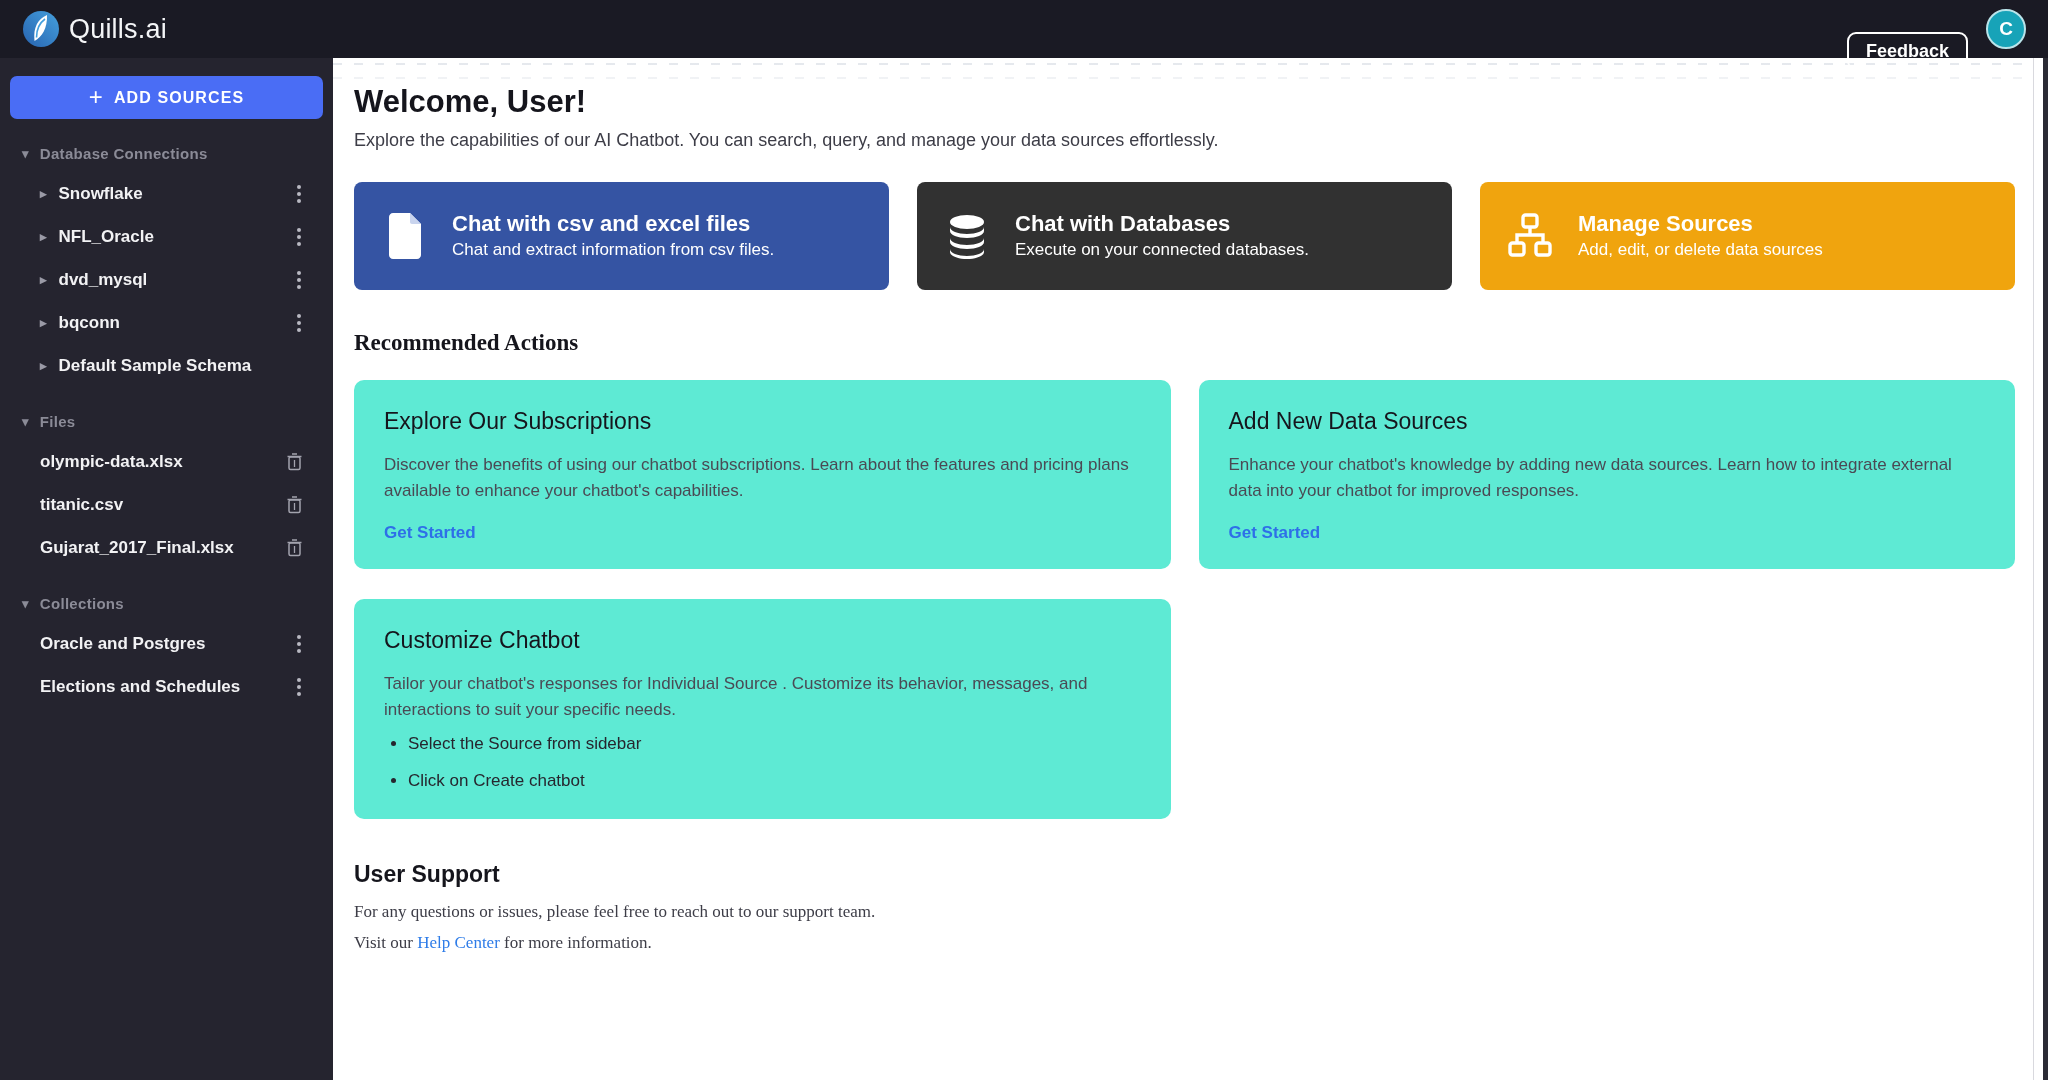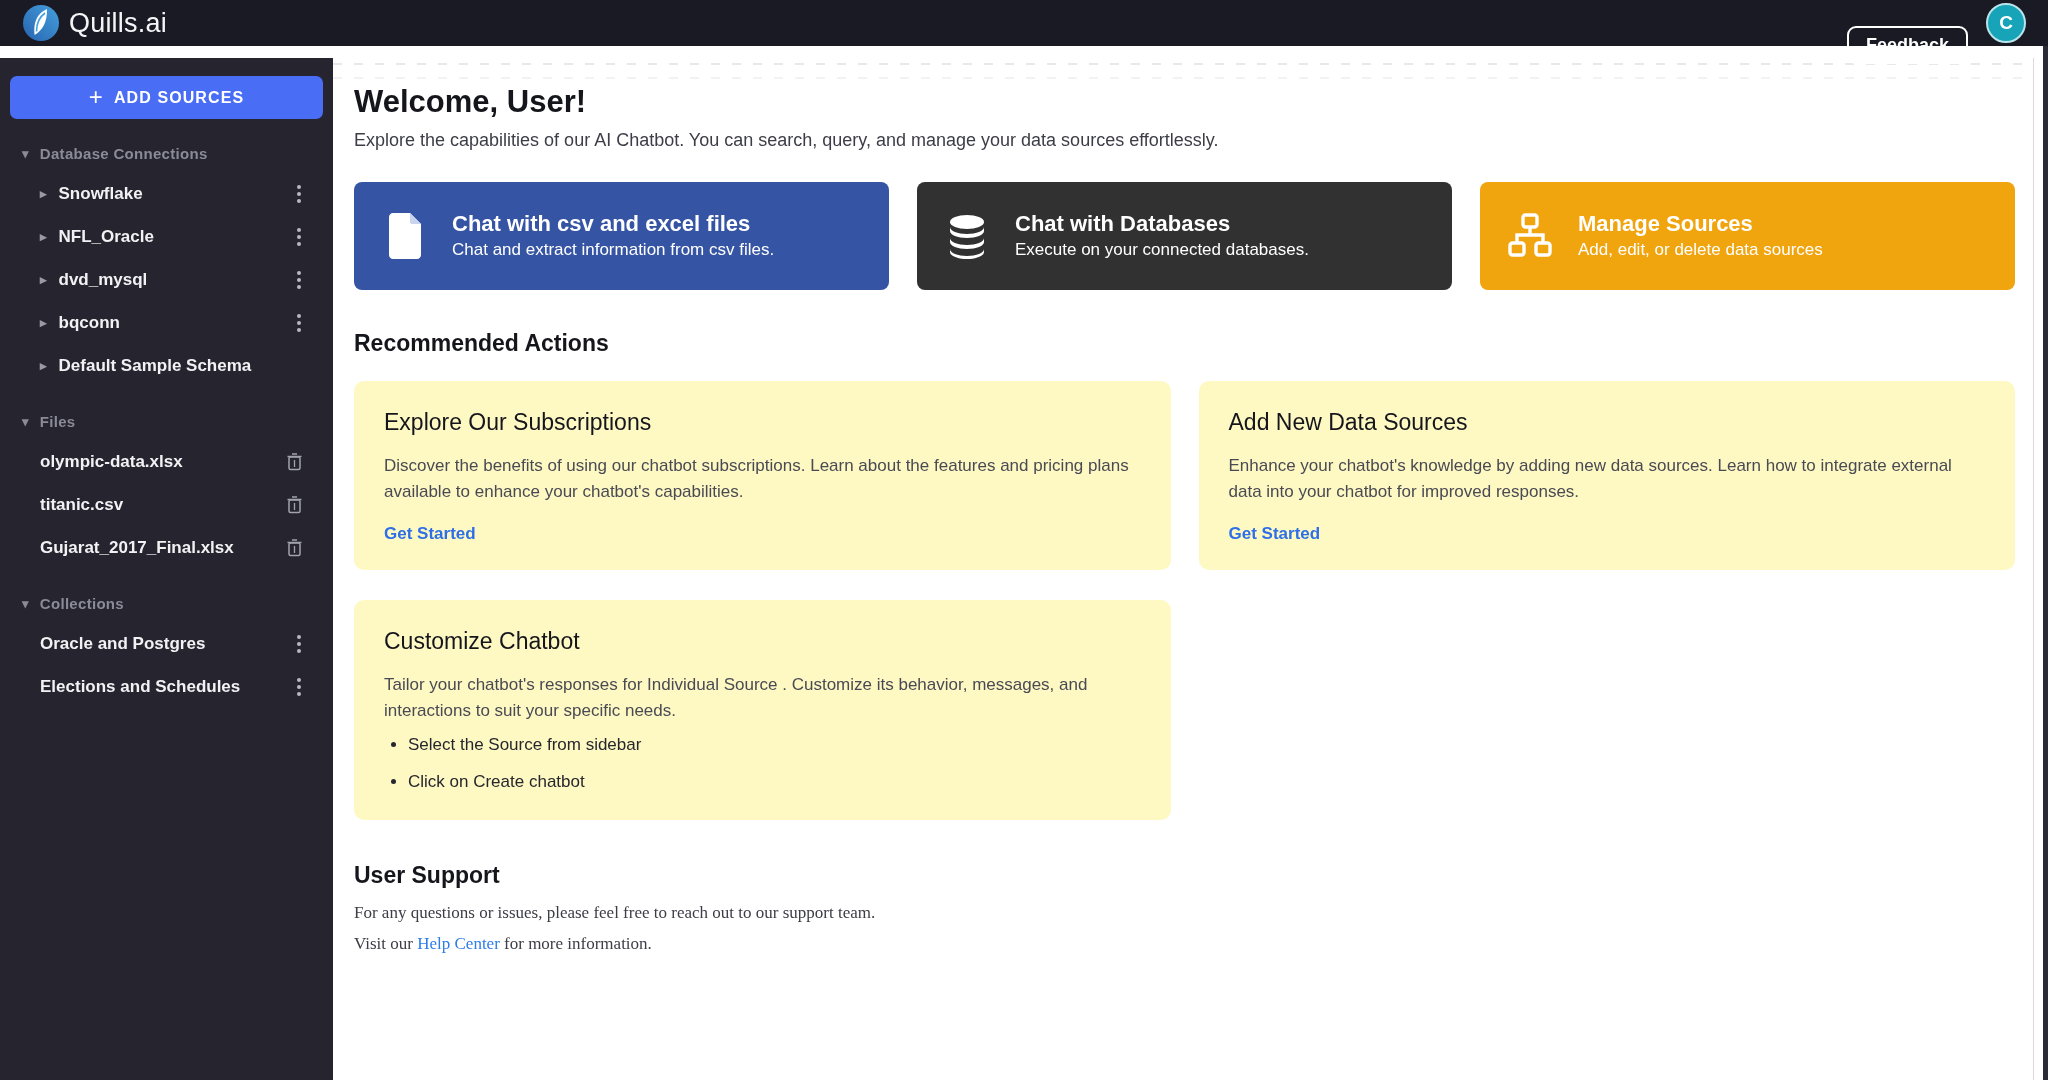--- a/index.html
+++ b/index.html
@@ -5,21 +5,21 @@
   * { box-sizing: border-box; }
   html,body { margin:0; padding:0; }
   body {
     width:2048px; height:1080px; overflow:hidden; position:relative;
     background:#ffffff; font-family:"Liberation Sans", sans-serif;
     -webkit-font-smoothing:antialiased;
   }
 
   
   .navbar {
-    position:absolute; top:0; left:0; width:2048px; height:46px;
+    position:absolute; top:0; left:0; width:2048px; height:58px;
     background:#1a1a24; display:flex; align-items:center;
     justify-content:space-between; padding:0 22px; z-index:30;
   }
   .brand { display:flex; align-items:center; gap:9px; cursor:pointer; }
   .brand-logo { width:38px; height:38px; display:block; }
   .brand-name { color:#f4f5f7; font-size:27px; letter-spacing:.2px; }
   .nav-right { display:flex; align-items:center; gap:18px; }
   .feedback-btn {
     background:transparent; border:2px solid #ffffff; border-radius:9px;
     color:#ffffff; font-size:18px; font-weight:700; padding:8px 17px;
@@ -80,23 +80,23 @@
     flex:1; height:108px; border-radius:8px; color:#ffffff;
     display:flex; align-items:center; gap:25px; padding:0 27px; cursor:pointer;
   }
   .top-card.blue   { background:#3554a3; }
   .top-card.dark   { background:#313131; }
   .top-card.orange { background:#f0a40e; }
   .tc-icon { width:46px; height:46px; flex:0 0 auto; display:flex; align-items:center; justify-content:center; }
   .tc-title { font-size:22px; font-weight:700; margin-bottom:5px; line-height:1.1; }
   .tc-sub { font-size:17px; line-height:1.1; }
 
-  .rec-heading { margin:0 0 24px 0; font-size:23px; font-weight:700; color:#15151c; }
+  .rec-heading { margin:0 0 24px 0; font-size:23px; font-weight:700; color:#15151c;font-family:Liberation Serif, serif; }
   .rec-grid { display:grid; grid-template-columns:1fr 1fr; gap:30px 28px; align-items:start; }
-  .rec-card { background:#fef9c3; border-radius:10px; padding:28px 30px 26px 30px; }
+  .rec-card { background:#5eead4; border-radius:10px; padding:28px 30px 26px 30px; }
   .rec-title { margin:0 0 17px 0; font-size:23px; font-weight:400; color:#15151c; }
   .rec-body { margin:0 0 20px 0; font-size:17px; color:#4a4a54; line-height:1.5; }
   .rec-body.no-gap { margin-bottom:12px; }
   .rec-link { color:#2e6fe8; font-weight:700; font-size:17px; text-decoration:none; cursor:pointer; }
   .rec-bullets { margin:0; padding-left:24px; }
   .rec-bullets li { font-size:17px; color:#26262e; margin-bottom:0; }
   .rec-bullets li:last-child { margin-bottom:2px;margin-top:17px; }
 
   .support { margin-top:42px; }
   .support-heading { margin:0 0 14px 0; font-size:23px; font-weight:700; color:#15151c; }

